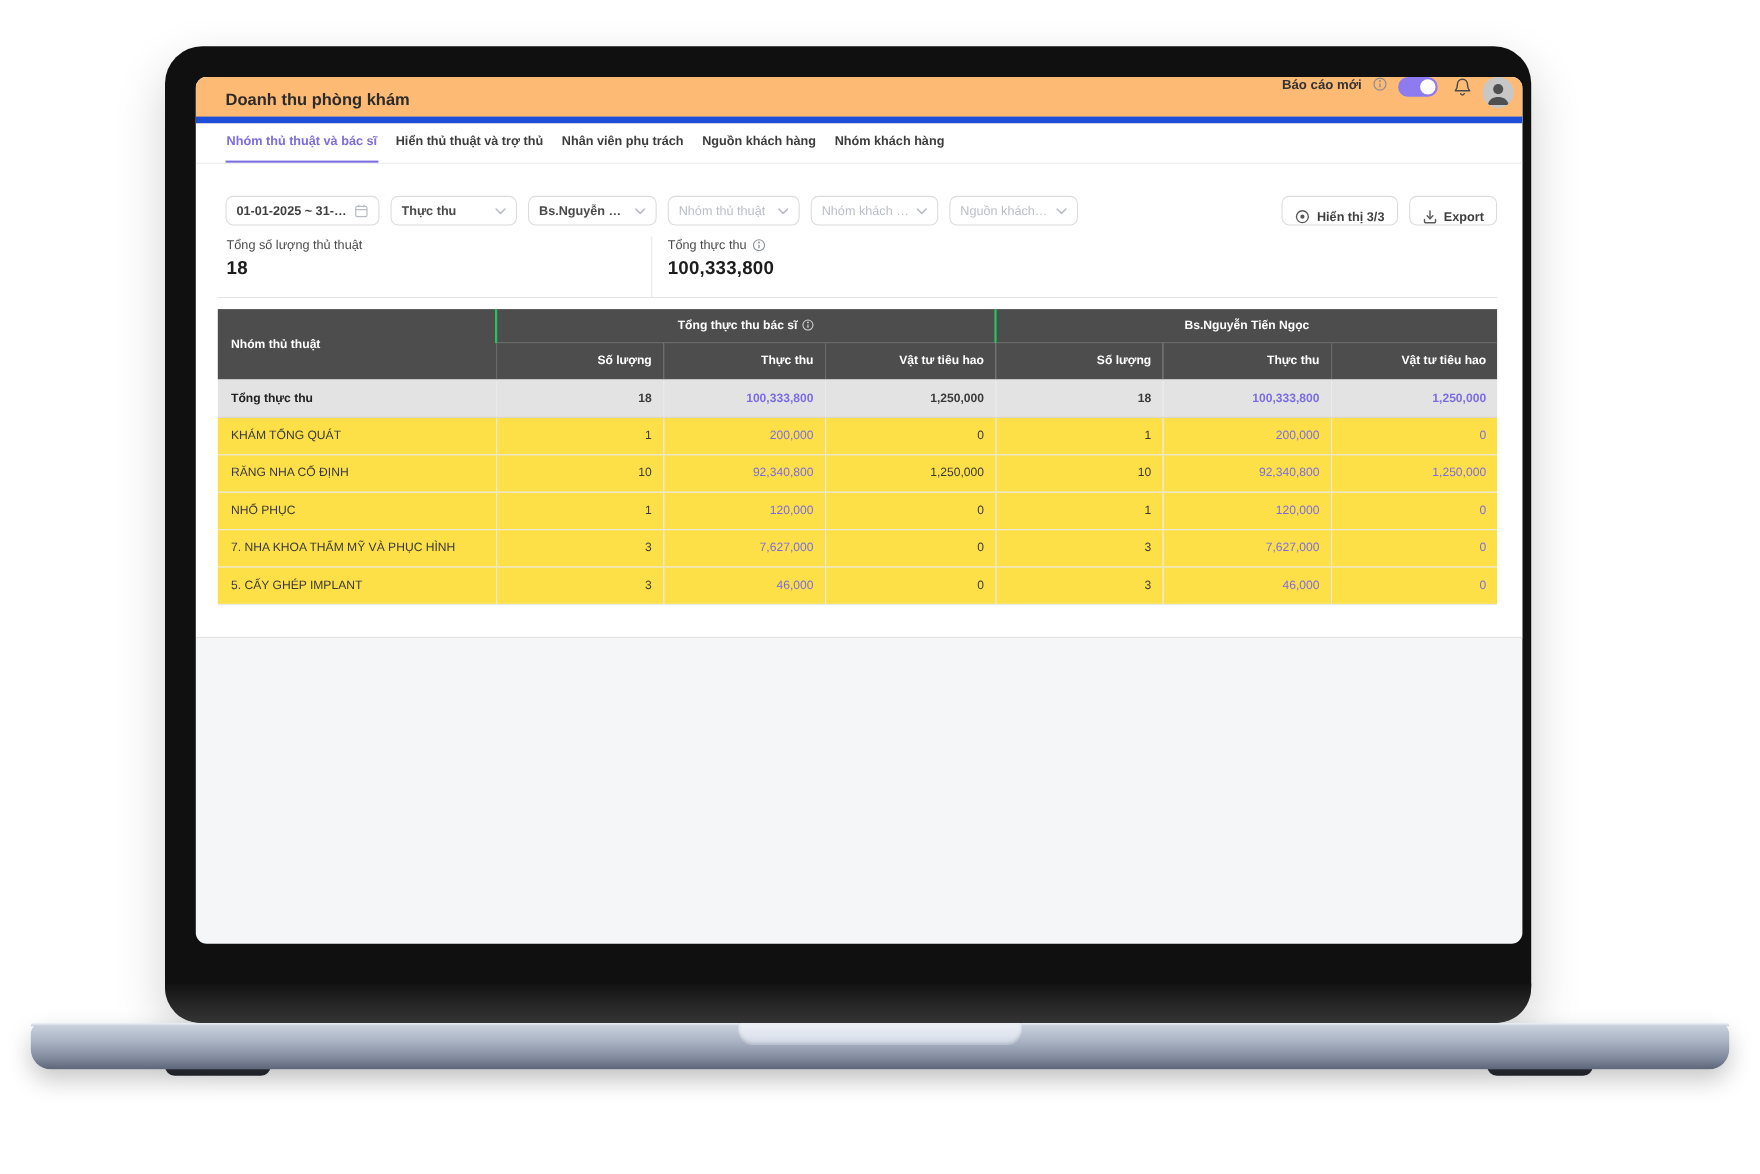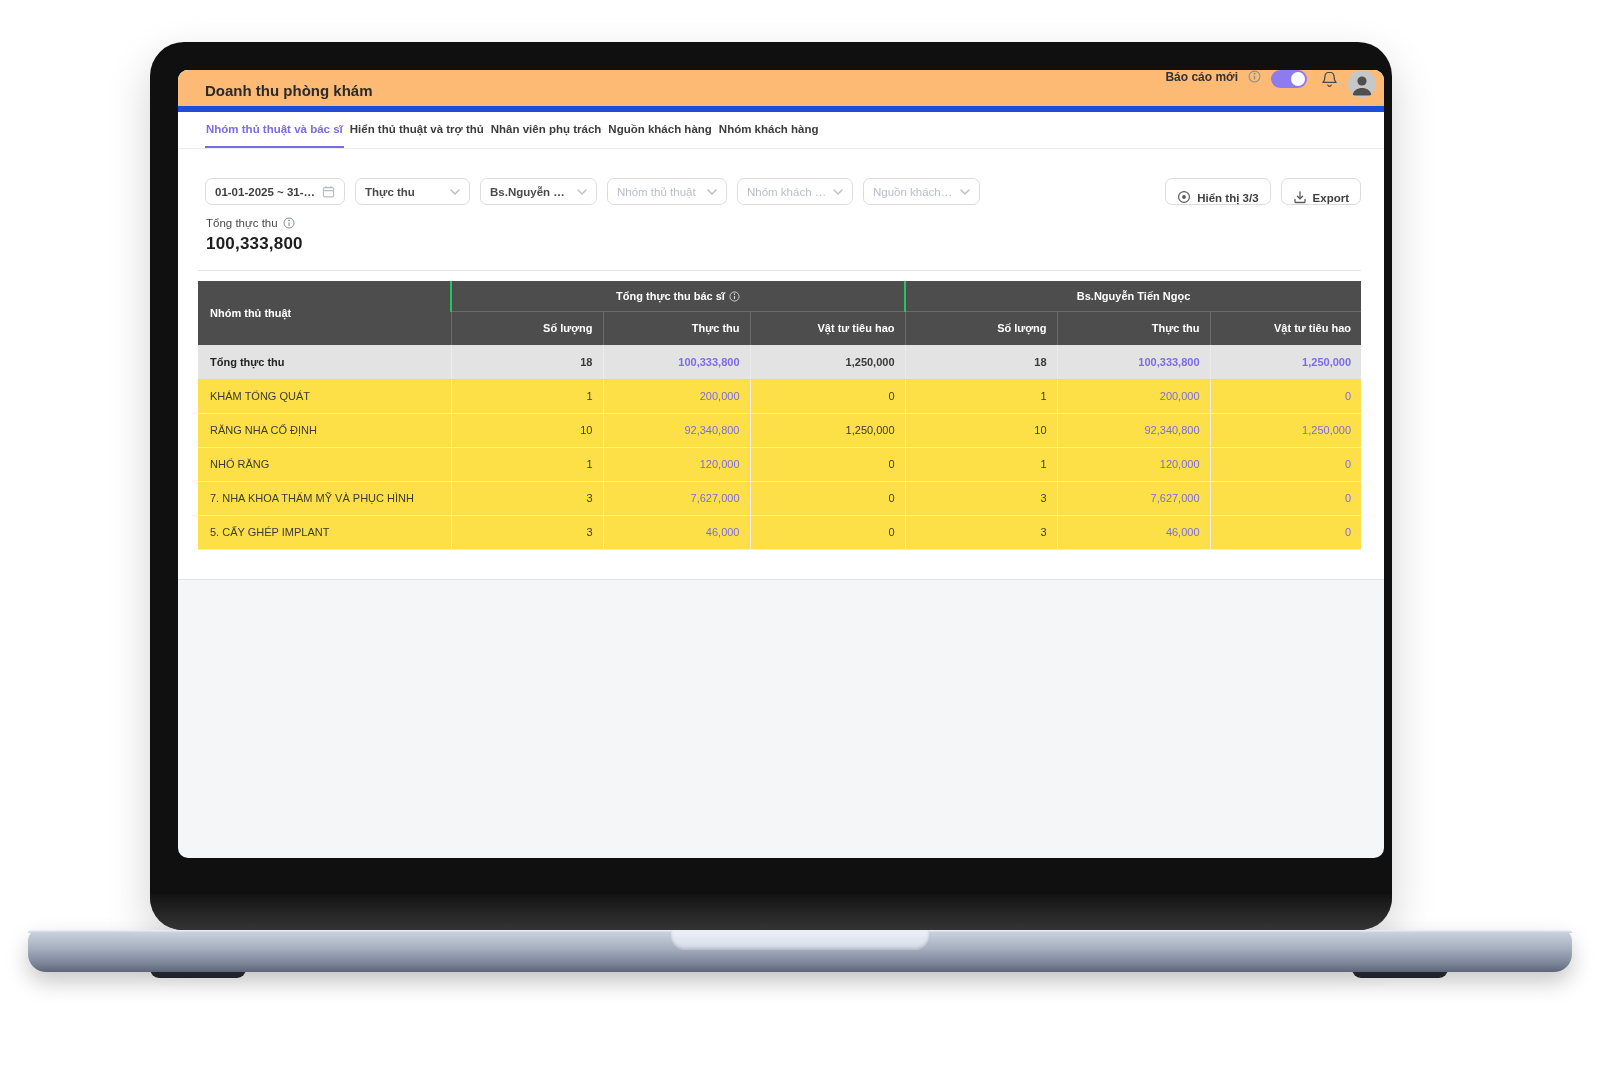--- a/index.html
+++ b/index.html
@@ -22,21 +22,21 @@
   .app-header { position:absolute; left:0; top:0; width:100%; height:42px; border-bottom:6px solid #1d4ed8; background:#fdba74; }
   .page-title { position:absolute; left:27px; top:0; line-height:42px; font-size:15px; font-weight:700; color:#2b2b2b; }
   .header-right { position:absolute; right:8px; top:0; height:42px; display:flex; gap:10px; }
   .new-report-label { font-size:12px; font-weight:700; color:#333; }
   .info-ic { display:inline-flex; color:#8a8f98; }
   .toggle { position:relative; width:36px; height:18px; border-radius:9px; background:#8d7bef; cursor:pointer; }
   .toggle .knob { position:absolute; right:2px; top:2px; width:14px; height:14px; border-radius:50%; background:#fff; }
   .bell { display:inline-flex; color:#4a4a4a; margin-left:4px; }
   .avatar { width:28px; height:28px; border-radius:50%; background:#c9c9c9; overflow:hidden; display:inline-flex; }
 
-  .tabs { position:absolute; left:27px; top:42px; height:36px; display:flex; gap:5px; align-items:stretch; }
+  .tabs { position:absolute; left:27px; top:42px; height:36px; display:flex; gap:15px; align-items:stretch; }
   .tab { background:none; border:none; font-family:inherit; font-size:11.5px; font-weight:700; color:#3c3c3c; cursor:pointer; padding:0 1px; border-bottom:2.5px solid transparent; }
   .tab.active { color:#7b6ce0; border-bottom-color:#7b6ce0; }
   .tabs-divider { position:absolute; left:0; top:78px; width:100%; border-bottom:1px solid #ececec; }
 
   .filter-row { position:absolute; left:27px; top:108px; width:1156px; height:27px; display:flex; gap:10px; align-items:center; }
   .chip { height:27px; border:1px solid #dcdcdc; border-radius:7px; background:#fff; display:flex; align-items:center; justify-content:space-between; padding:0 9px; font-size:11.5px; color:#4a4a4a; cursor:pointer; white-space:nowrap; }
   .chip.date { width:140px; font-weight:600; color:#3f3f3f; }
   .chip.select { font-weight:600; }
   .chip.select:nth-child(1){ width:115px; }
   .chip.select:nth-child(2){ width:117px; }
@@ -175,20 +175,26 @@
           <svg width="14" height="14" viewBox="0 0 14 14" fill="none" stroke="#5a5a5a" stroke-width="1.3" stroke-linecap="round" stroke-linejoin="round">
               <path d="M2 9.5v2.2a0.8 0.8 0 0 0 .8.8h8.4a0.8 0.8 0 0 0 .8-.8V9.5"></path>
               <line x1="7" y1="1.8" x2="7" y2="8.6"></line>
               <polyline points="4.4,6.2 7,8.8 9.6,6.2"></polyline>
             </svg>
           <span>Export</span>
         </button>
       </div>
 
       <div class="summary" id="summary">
+          <div class="sum-block">
+            <div class="sum-label">
+              <span>Tổng số lượng thủ thuật</span>
+            </div>
+            <div class="sum-value">18</div>
+          </div>
           <div class="sum-block">
             <div class="sum-label">
               <span>Tổng thực thu</span>
               <span class="info-ic">
                 <svg width="12" height="12" viewBox="0 0 12 12">
                   <circle cx="6" cy="6" r="5" fill="none" stroke="currentColor" stroke-width="1"></circle>
                   <line x1="6" y1="5.4" x2="6" y2="8.7" stroke="currentColor" stroke-width="1.2"></line>
                   <circle cx="6" cy="3.4" r="0.85" fill="currentColor"></circle>
                 </svg>
               </span>
@@ -254,21 +260,21 @@
             <tr>
               <td class="td-label">RĂNG NHA CỐ ĐỊNH</td>
               <td class="td-num">10</td>
               <td class="td-num td-purple">92,340,800</td>
               <td class="td-num">1,250,000</td>
               <td class="td-num">10</td>
               <td class="td-num td-purple">92,340,800</td>
               <td class="td-num td-purple">1,250,000</td>
             </tr>
             <tr>
-              <td class="td-label">NHỔ RĂNG</td>
+              <td class="td-label">NHỔ PHỤC</td>
               <td class="td-num">1</td>
               <td class="td-num td-purple">120,000</td>
               <td class="td-num">0</td>
               <td class="td-num">1</td>
               <td class="td-num td-purple">120,000</td>
               <td class="td-num td-purple">0</td>
             </tr>
             <tr>
               <td class="td-label">7. NHA KHOA THẨM MỸ VÀ PHỤC HÌNH</td>
               <td class="td-num">3</td>

